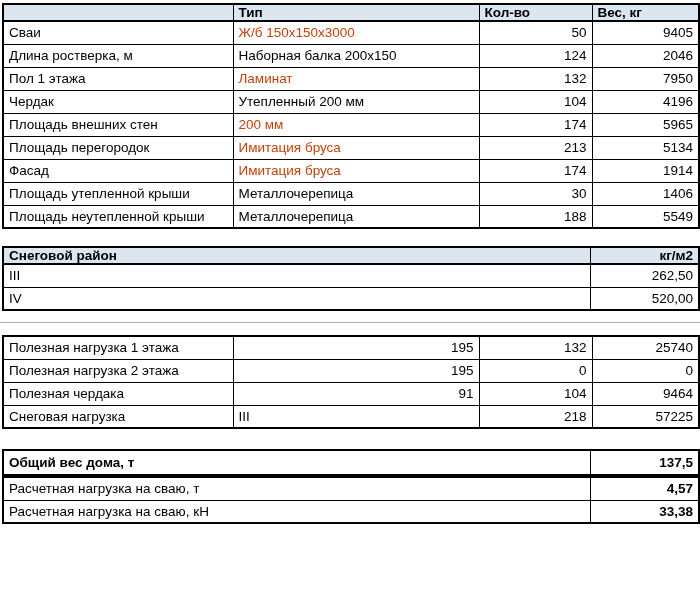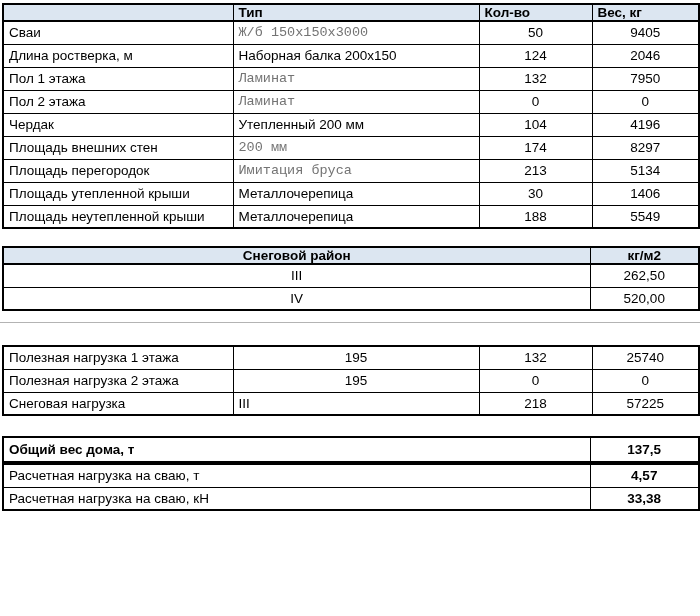--- a/index.html
+++ b/index.html
@@ -28,32 +28,32 @@
     font-weight: normal;
     text-align: left;
     vertical-align: middle;
   }
   thead th {
     background: #dce6f1;
     font-weight: bold;
     height: 14px;
     border-bottom: 2px solid #000;
   }
-  .num    { text-align: center; }
-  .center { text-align: center; }
-  .muted  { color: #737373; font-family: Liberation Mono, monospace; }
+  .num    { text-align: right; }
+  .center { text-align: left; }
+  .muted  { color: #c2410c; }
   .bold   { font-weight: bold; }
   .t1 { margin-top: 3px; }
   .t2 { margin-top: 17px; }
   .gridline {
     height: 1px; width: 700px;
     background: #b3b3b3;
     margin-top: 11px;
   }
-  .t3 { margin-top: 22px; }
+  .t3 { margin-top: 12px; }
   .t4 { margin-top: 20px; }
   .t4 td { height: 25px; }
   .t5 { }
 </style>
 </head>
 <body>
 
 <table class="t1">
   <colgroup>
       <col style="width:230px">
@@ -82,44 +82,44 @@
       <td class="num">124</td>
       <td class="num">2046</td>
     </tr>
     <tr>
       <td>Пол 1 этажа</td>
       <td class="muted">Ламинат</td>
       <td class="num">132</td>
       <td class="num">7950</td>
     </tr>
     <tr>
-      <td>Пол 2 этажа</td>
-      <td class="muted">Ламинат</td>
-      <td class="num">0</td>
-      <td class="num">0</td>
-    </tr>
-    <tr>
       <td>Чердак</td>
       <td>Утепленный 200 мм</td>
       <td class="num">104</td>
       <td class="num">4196</td>
     </tr>
     <tr>
       <td>Площадь внешних стен</td>
       <td class="muted">200 мм</td>
       <td class="num">174</td>
-      <td class="num">8297</td>
+      <td class="num">5965</td>
     </tr>
     <tr>
       <td>Площадь перегородок</td>
       <td class="muted">Имитация бруса</td>
       <td class="num">213</td>
       <td class="num">5134</td>
     </tr>
     <tr>
+      <td>Фасад</td>
+      <td class="muted">Имитация бруса</td>
+      <td class="num">174</td>
+      <td class="num">1914</td>
+    </tr>
+    <tr>
       <td>Площадь утепленной крыши</td>
       <td>Металлочерепица</td>
       <td class="num">30</td>
       <td class="num">1406</td>
     </tr>
     <tr>
       <td>Площадь неутепленной крыши</td>
       <td>Металлочерепица</td>
       <td class="num">188</td>
       <td class="num">5549</td>
@@ -166,20 +166,26 @@
       <td class="num">132</td>
       <td class="num">25740</td>
     </tr>
     <tr>
       <td>Полезная нагрузка 2 этажа</td>
       <td class="num">195</td>
       <td class="num">0</td>
       <td class="num">0</td>
     </tr>
     <tr>
+      <td>Полезная чердака</td>
+      <td class="num">91</td>
+      <td class="num">104</td>
+      <td class="num">9464</td>
+    </tr>
+    <tr>
       <td>Снеговая нагрузка</td>
       <td>III</td>
       <td class="num">218</td>
       <td class="num">57225</td>
     </tr>
   </tbody>
 </table>
 
 <table class="t4">
   <colgroup>

